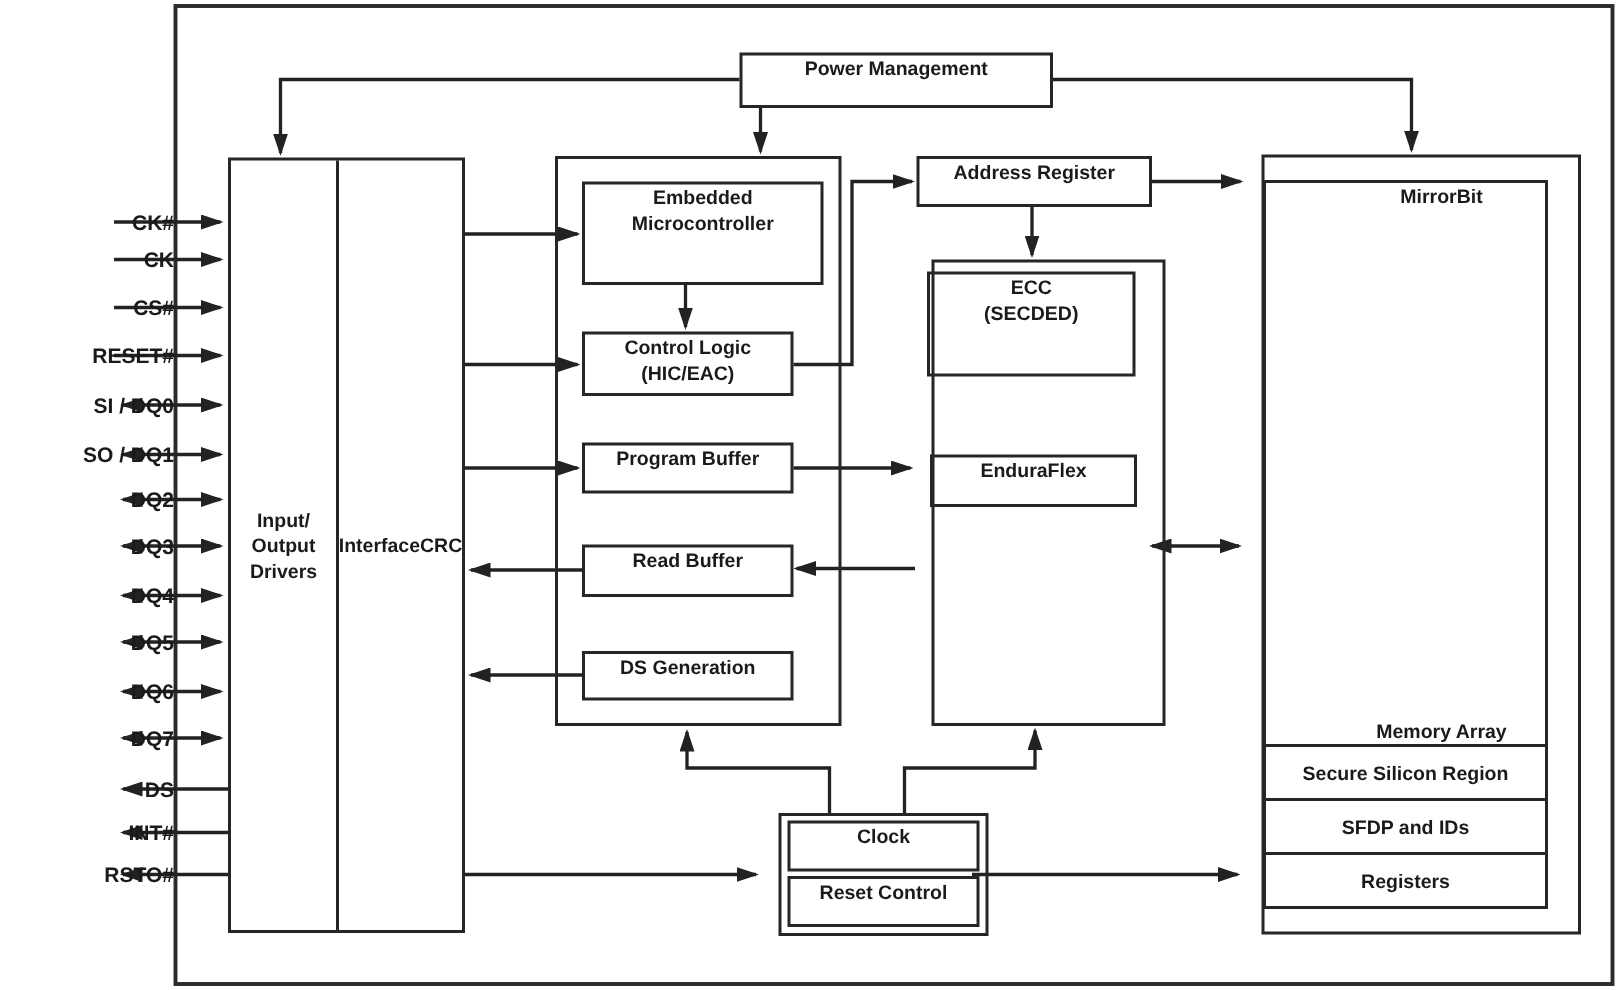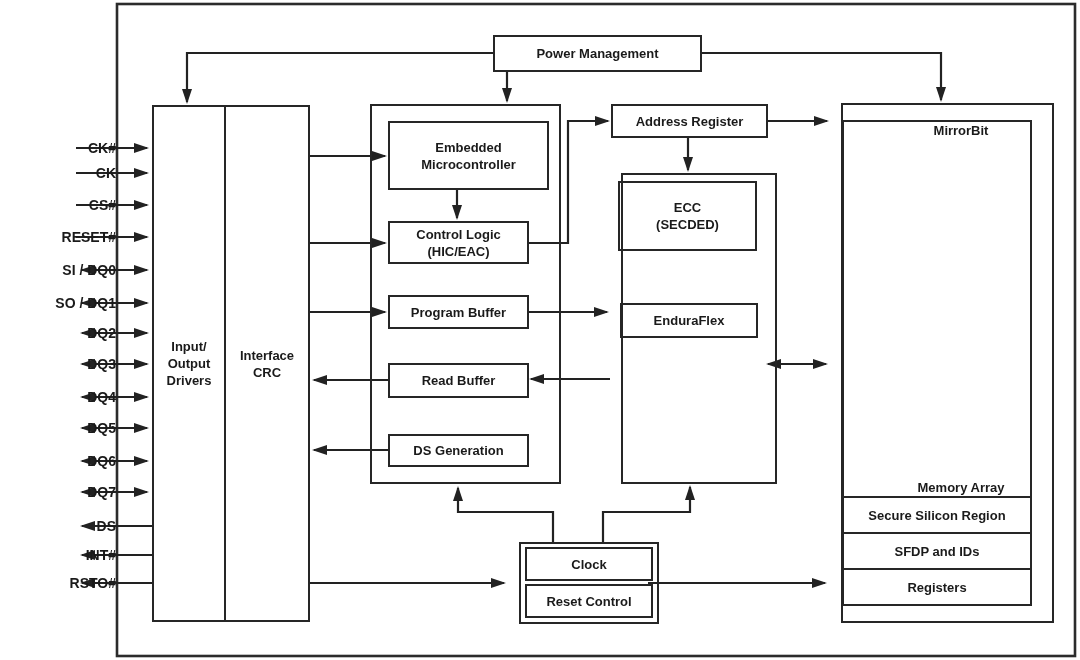--- a/index.html
+++ b/index.html
@@ -7,33 +7,33 @@
     position:relative;width:1080px;height:660px;background:#ffffff;
     font-family:"Liberation Sans","DejaVu Sans",sans-serif;
     color:#1a1a1a;overflow:hidden;
   }
   .stage svg{position:absolute;left:0;top:0;}
   svg path.conn{stroke:#222222;stroke-width:2.2;fill:none;}
   svg rect.chip{stroke:#2b2b2b;stroke-width:2.6;fill:none;}
   marker path{fill:#222222;stroke:none;}
   .box,.group{position:absolute;border:2px solid #262626;box-sizing:border-box;background:transparent;}
   .box{
-    display:flex;flex-direction:column;align-items:center;justify-content:center;
+    display:flex;flex-direction:column;align-items:center;justify-content:flex-start;
     text-align:center;font-weight:bold;font-size:13px;line-height:17px;
   }
   .group{background:transparent;margin-left:11px;}
   .pin-label{
     position:absolute;left:0;width:68px;text-align:right;
     font-weight:bold;font-size:14px;height:20px;line-height:20px;padding-left:48px;
   }
   
   .io-col-left{position:absolute;left:0;top:0;bottom:0;width:70px;border-right:2px solid #262626;
     display:flex;flex-direction:column;align-items:center;justify-content:center;text-align:center;}
   .io-col-right{position:absolute;left:72px;top:0;bottom:0;right:0;
-    display:flex;flex-direction:column;align-items:center;justify-content:center;text-align:center;}
+    display:flex;flex-direction:row;align-items:center;justify-content:center;text-align:center;}
   
   .mem-inner{display:flex;flex-direction:column;align-items:stretch;justify-content:flex-start;padding:0;}
   .mem-zone{flex:1;display:flex;flex-direction:column;align-items:center;justify-content:space-between;padding-left:48px;}
   .mem-row{height:34px;border-top:2px solid #262626;display:flex;align-items:center;justify-content:center;}
 </style>
 </head>
 <body>
 
 <div class="stage">
 

